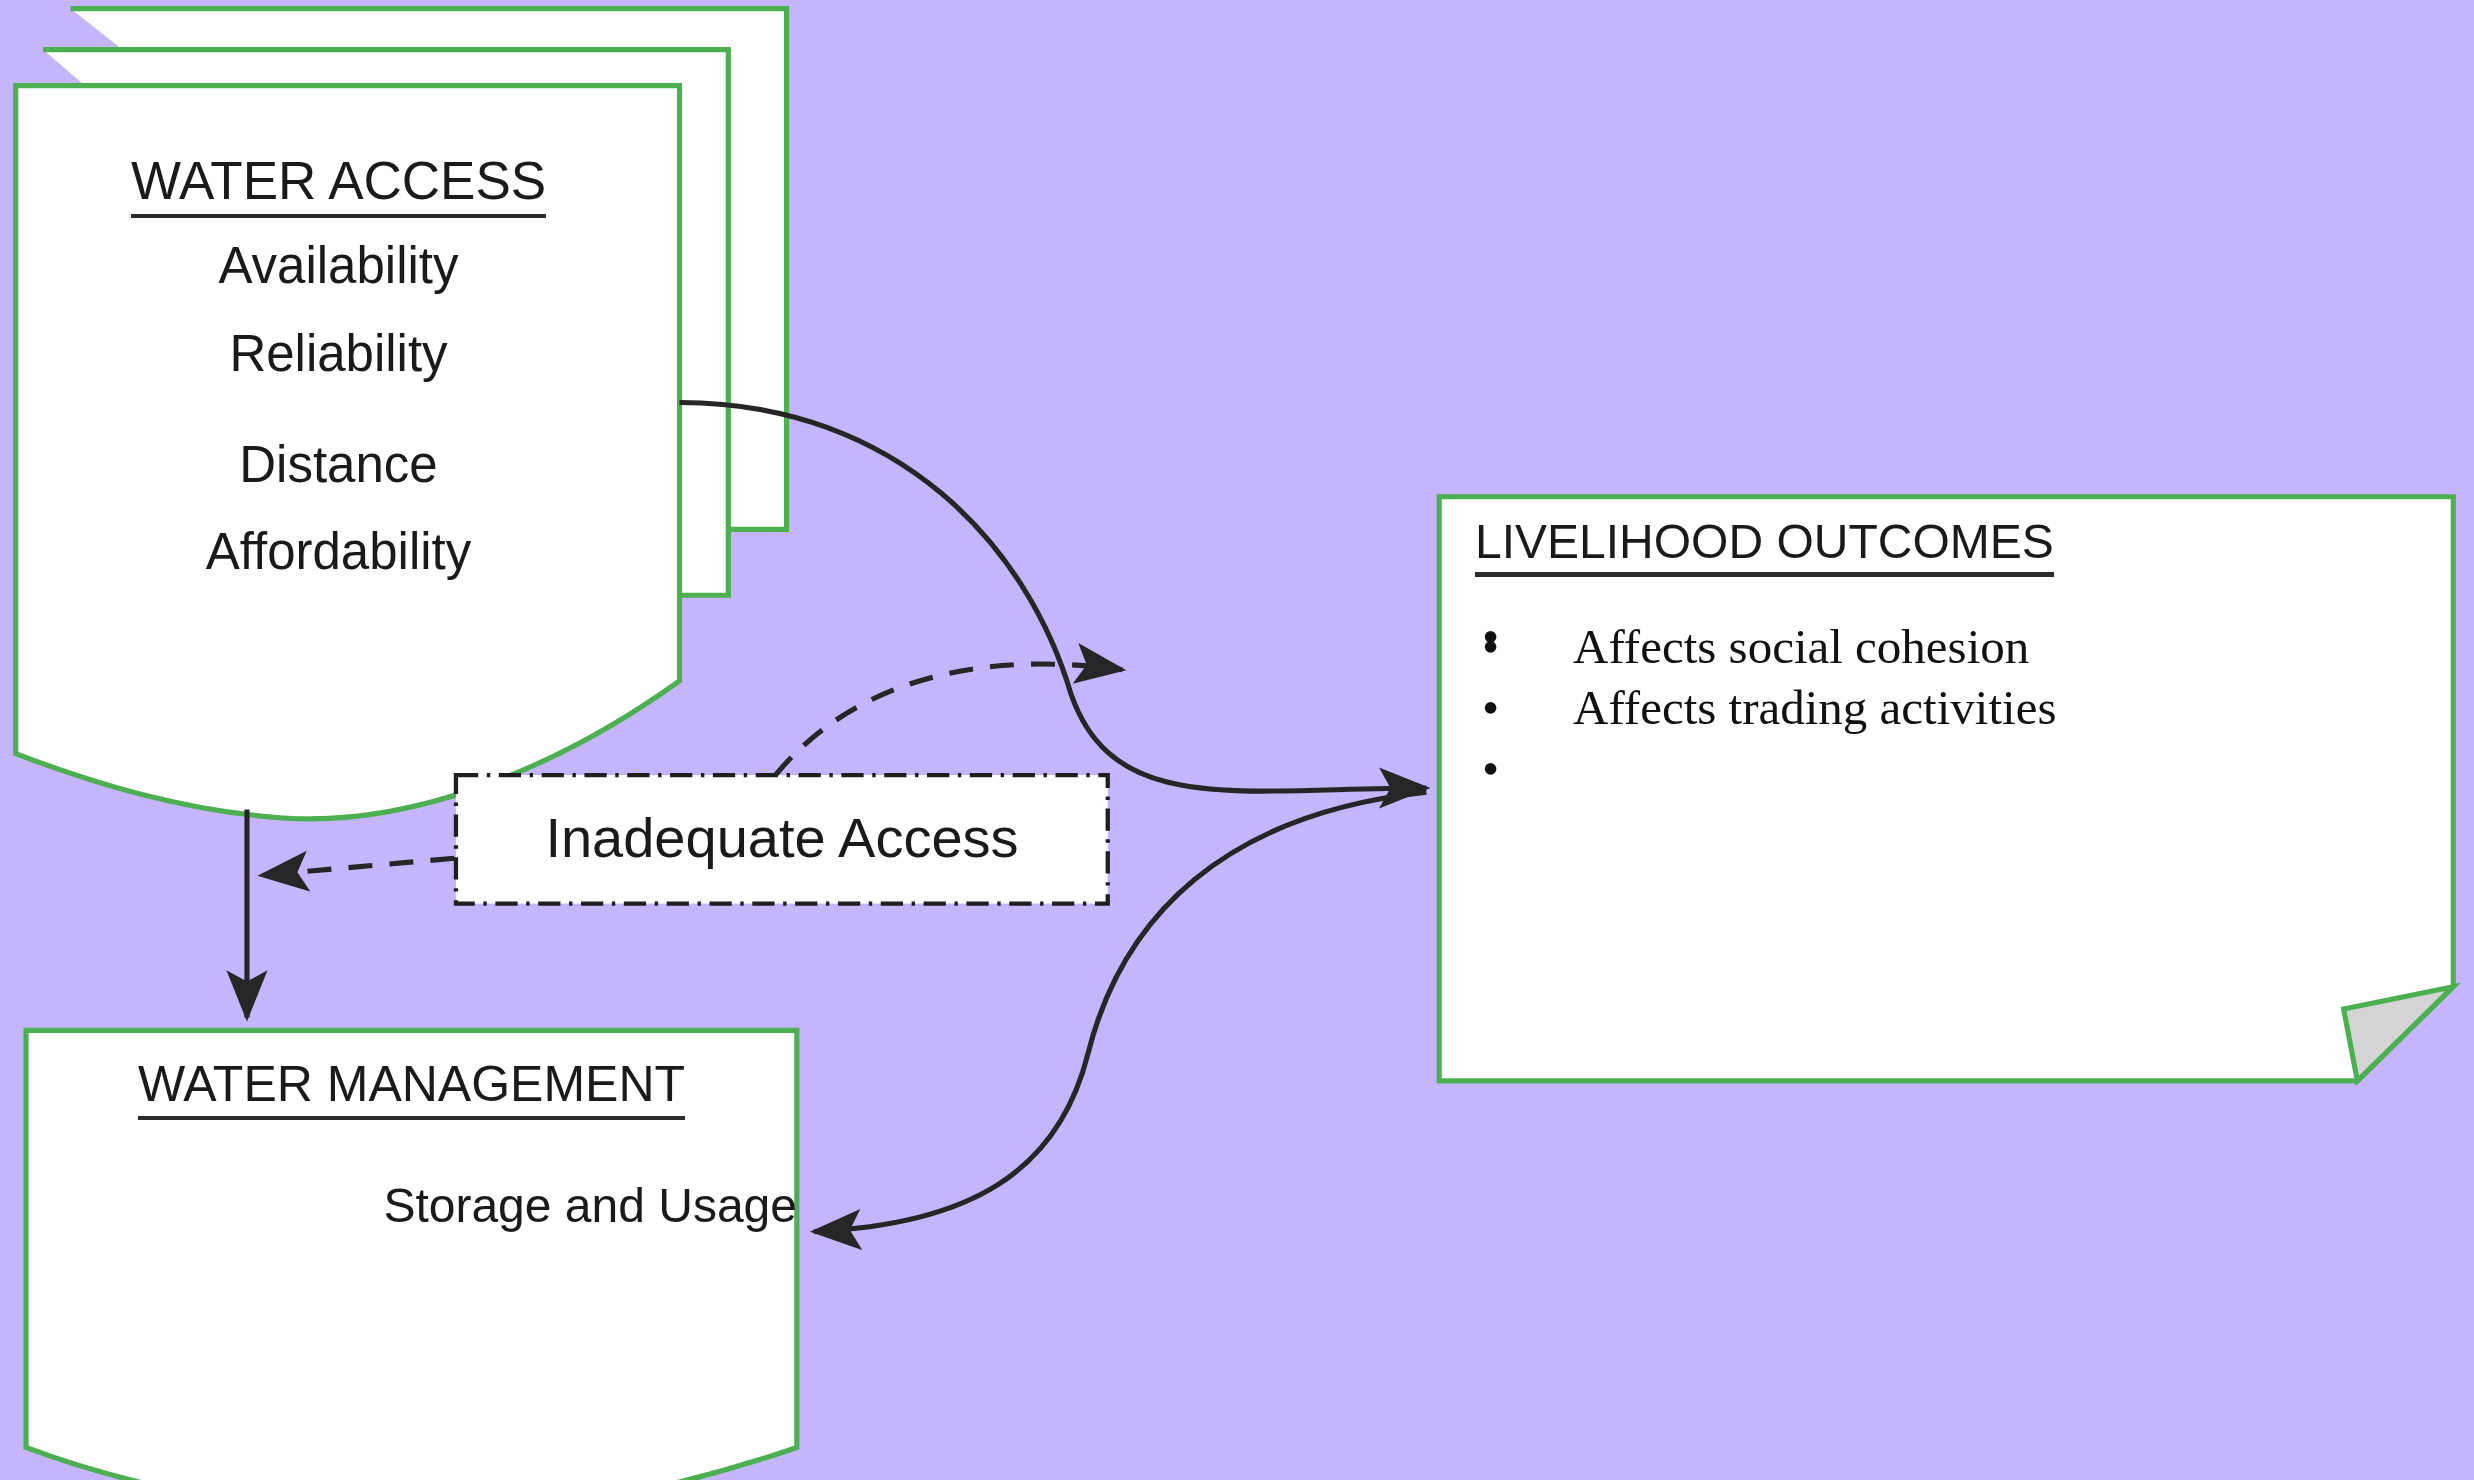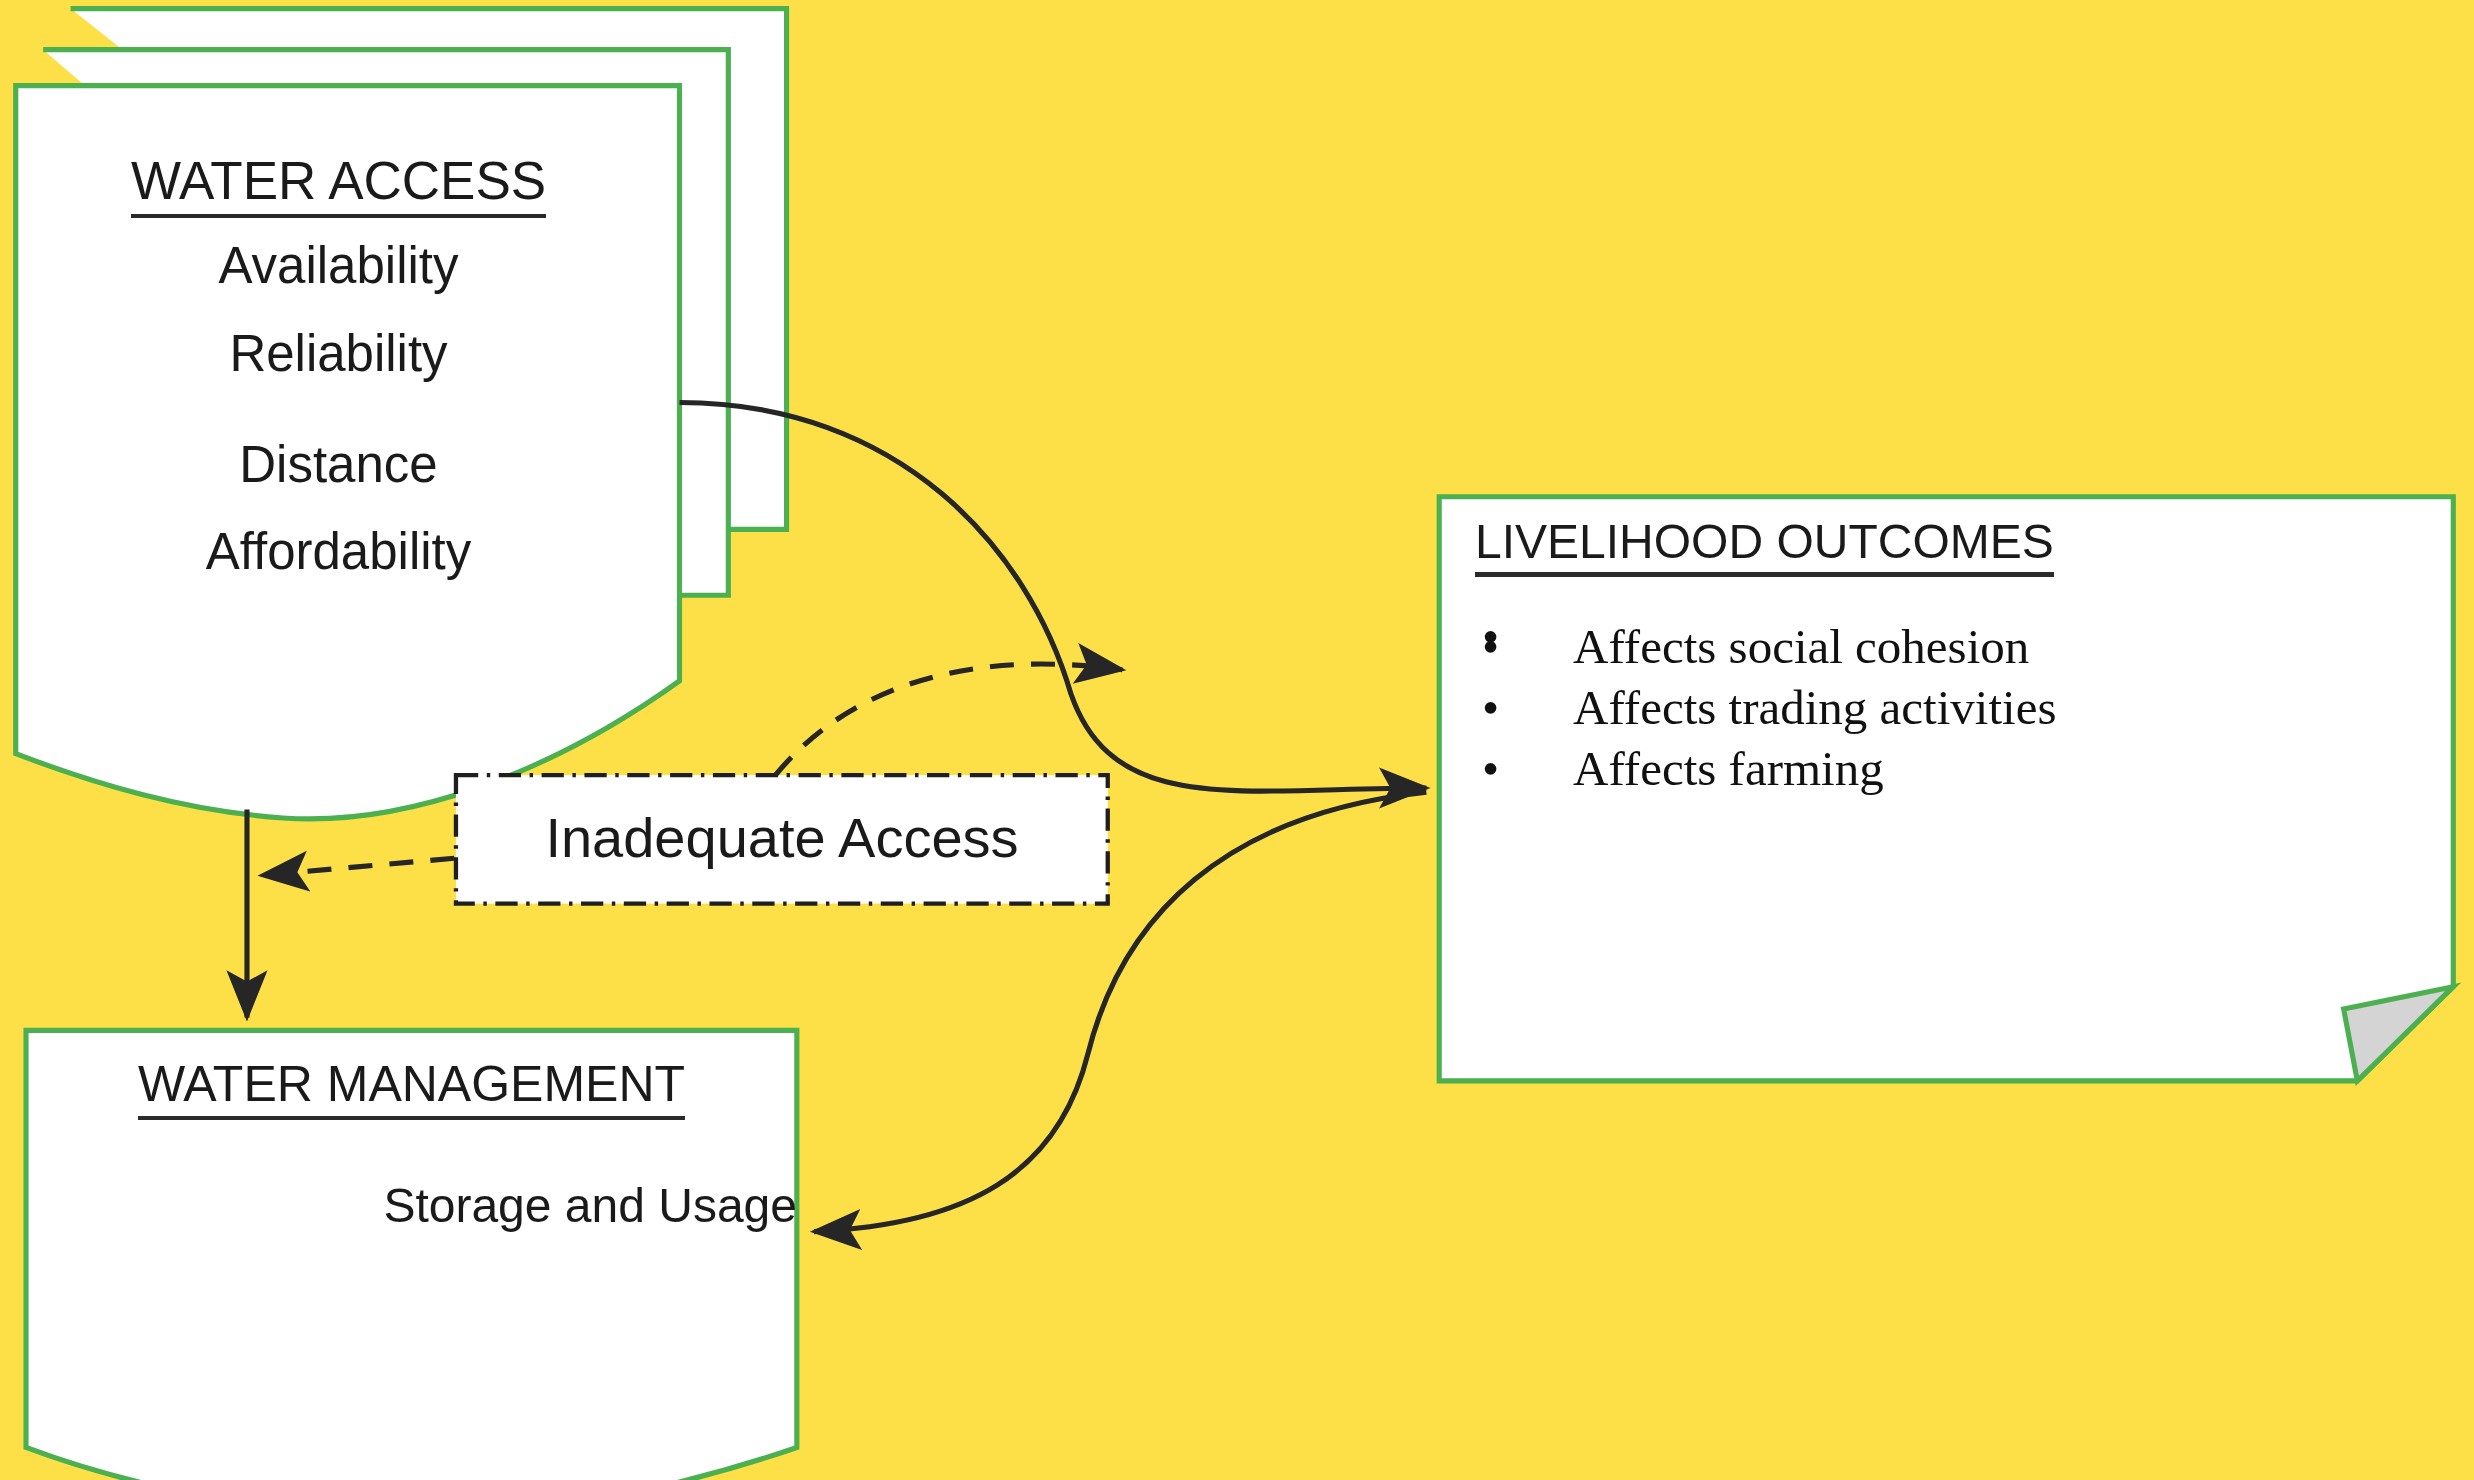--- a/index.html
+++ b/index.html
@@ -9,21 +9,21 @@
     background: #ffffff;
   }
   body {
     font-family: "Liberation Sans", sans-serif;
     -webkit-font-smoothing: antialiased;
   }
   #stage {
     position: relative;
     width: 2475px;
     height: 1480px;
-    background: #fde047;
+    background: #c4b5fd;
     overflow: hidden;
   }
   #vector-layer {
     position: absolute;
     left: 0; top: 0;
     width: 2475px;
     height: 1480px;
   }
 
   
@@ -180,17 +180,17 @@
   <div class="txt sans" id="wm-title"><span class="ul">WATER MANAGEMENT</span></div>
   <div class="txt sans" id="wm-sub">Storage and Usage</div>
 
   <div class="txt sans" id="ia-label">Inadequate Access</div>
 
   <div class="txt sans" id="lo-title"><span class="ul">LIVELIHOOD OUTCOMES</span></div>
   <ul id="lo-list">
     <li><span class="dot">•</span></li>
     <li><span class="dot">•</span><span>Affects social cohesion</span></li>
     <li><span class="dot">•</span><span>Affects trading activities</span></li>
-    <li><span class="dot">•</span><span>Affects farming</span></li>
+    <li><span class="dot">•</span></li>
   </ul>
 
 </div>
 
 
 </body></html>

